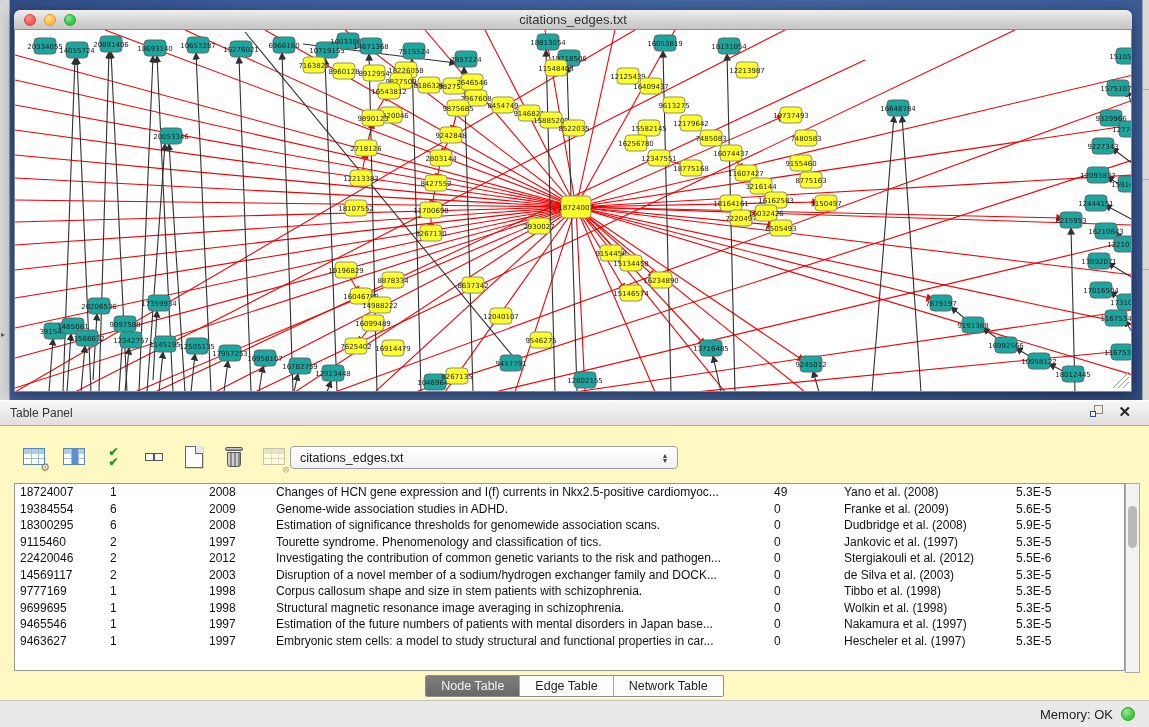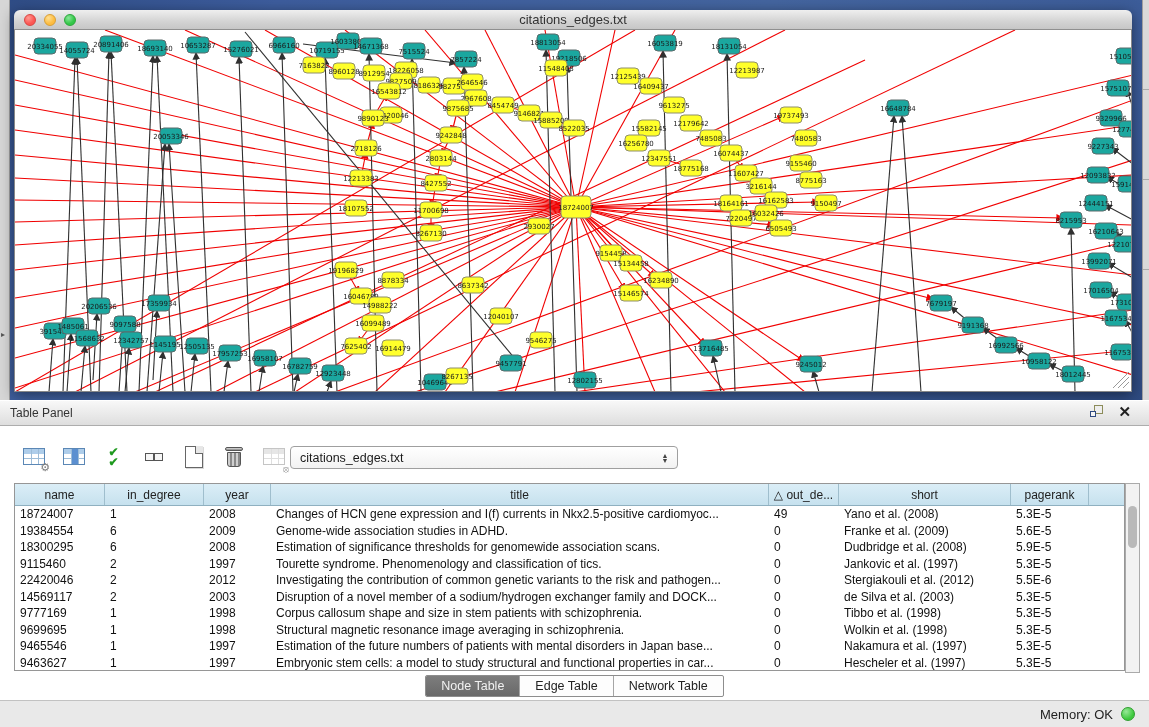--- a/index.html
+++ b/index.html
@@ -23,21 +23,21 @@
   .title { position:absolute; left:0; right:0; text-align:center; font-size:13px; color:#333; }
   .lights { display:flex; gap:8px; margin-left:10px; z-index:2; }
   .light { width:12px; height:12px; border-radius:50%; }
   .light.r { background:radial-gradient(circle at 35% 30%,#ff9a92,#fc5753 60%); border:1px solid #d94542; }
   .light.y { background:radial-gradient(circle at 35% 30%,#ffe094,#fdbc40 60%); border:1px solid #d99f34; }
   .light.g { background:radial-gradient(circle at 35% 30%,#8ce79a,#33c748 60%); border:1px solid #2aa73a; }
   .canvas { position:relative; width:1118px; height:362px; background:#fff; overflow:hidden; border-left:1px solid #888; border-right:1px solid #888; border-bottom:1px solid #888;padding-left:21px; }
   .canvas svg { position:absolute; left:0; top:0; }
 
   
-  #table-panel { position:absolute; left:0; top:400px; width:1149px; height:327px; background:#ffffff; }
+  #table-panel { position:absolute; left:0; top:400px; width:1149px; height:327px; background:#fef9c3; }
   .tp-header { position:absolute; left:0; top:0; width:100%; height:26px;
     background:linear-gradient(#f8f8f8,#dedede); border-top:1px solid #fff; border-bottom:1px solid #adadad;
     display:flex; align-items:center; }
   .tp-title { font-size:12px; color:#333; margin-left:10px; }
   .tp-header-icons { position:absolute; right:18px; top:4px; display:flex; gap:14px; align-items:center; }
   .float-icon { position:relative; width:14px; height:14px; }
   .float-icon .sq1 { position:absolute; left:4px; top:0; width:9px; height:9px; border:1px solid #8c8c5a; background:#eee; }
   .float-icon .sq2 { position:absolute; left:0; top:6px; width:6px; height:6px; border:1px solid #2e4a80; background:#f5f5f5; }
   .close-icon { font-size:15px; font-weight:bold; color:#222; line-height:14px; cursor:default; }
 
@@ -808,30 +808,20 @@
       <div class="combo">
         <span class="val">citations_edges.txt</span>
         <span class="stepper">
             <span>▲</span>
             <span>▼</span>
           </span>
       </div>
     </div>
 
     <div class="tp-table">
-      <div class="thead">
-          <div class="th" style="width: 90px;">name</div>
-          <div class="th" style="width: 99px;">in_degree</div>
-          <div class="th" style="width: 67px;">year</div>
-          <div class="th" style="width: 498px;">title</div>
-          <div class="th" style="width: 70px;">△ out_de...</div>
-          <div class="th" style="width: 172px;">short</div>
-          <div class="th" style="width: 78px;">pagerank</div>
-          <div class="th" style="flex: 1 1 0%; border-right: none;"></div>
-        </div>
       <div class="tbody">
           <div class="tr">
             <div class="td" style="width: 90px;">18724007</div>
             <div class="td" style="width: 99px;">1</div>
             <div class="td" style="width: 67px;">2008</div>
             <div class="td" style="width: 498px;">Changes of HCN gene expression and I(f) currents in Nkx2.5-positive cardiomyoc...</div>
             <div class="td" style="width: 70px;">49</div>
             <div class="td" style="width: 172px;">Yano et al. (2008)</div>
             <div class="td" style="width: 78px;">5.3E-5</div>
           </div>

